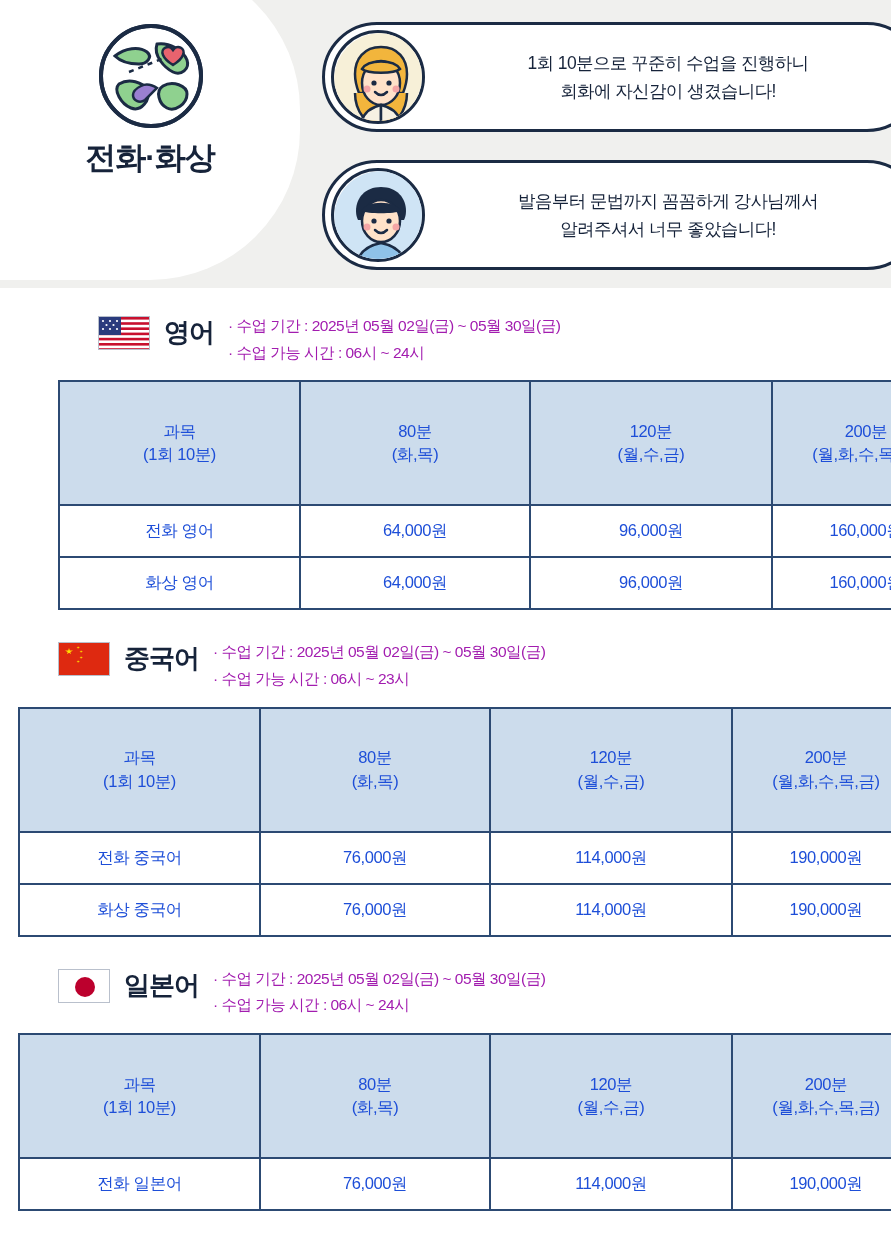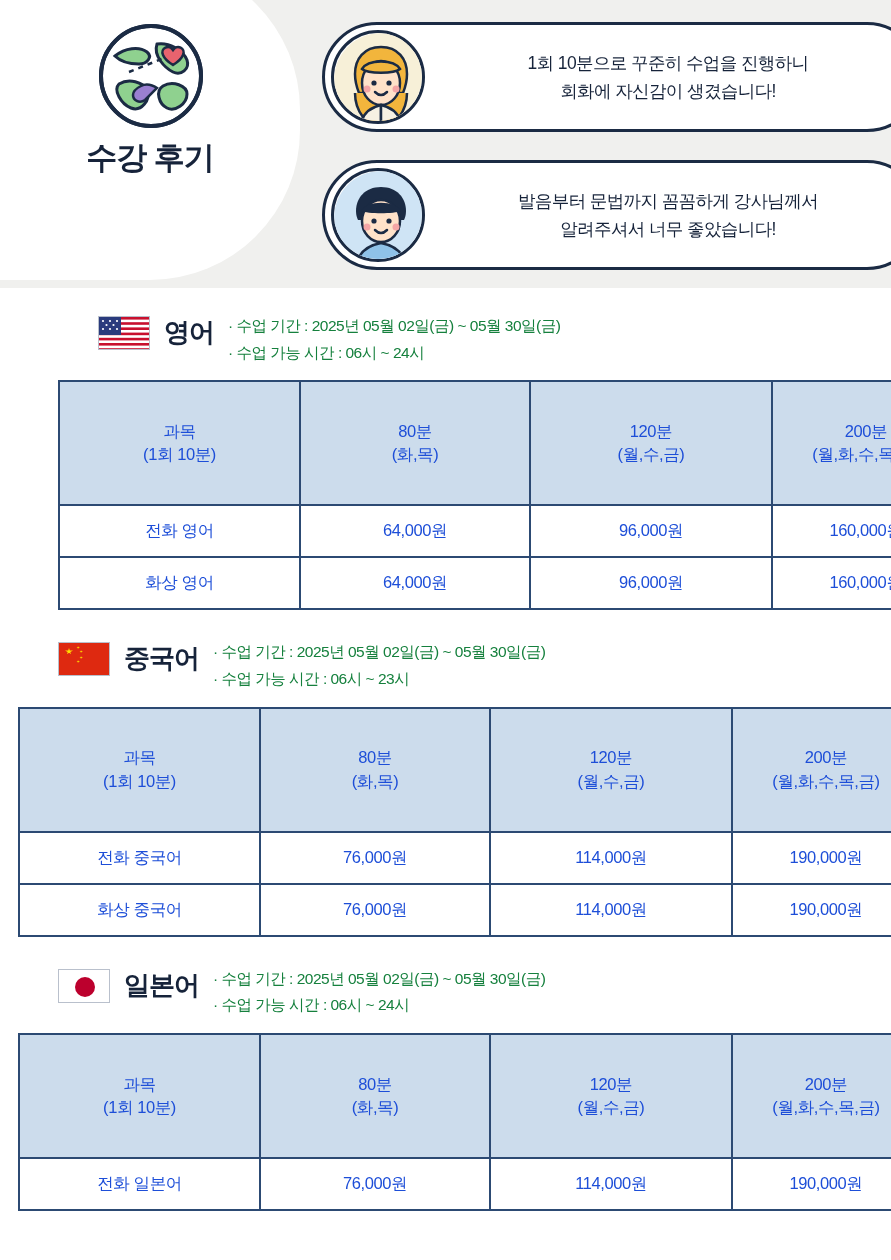--- a/index.html
+++ b/index.html
@@ -118,21 +118,21 @@
     line-height: 44px;
   }
   .meta {
     margin-left: 14px;
     padding-top: 3px;
   }
   .meta div {
     font-size: 15.5px;
     line-height: 1.72;
     letter-spacing: -0.5px;
-    color: #15803d;
+    color: #a21caf;
     font-weight: 500;
     white-space: nowrap;
   }
 
   table.price {
     border-collapse: collapse;
     table-layout: fixed;
     width: 855px;
     margin: 14px 0 0 18px;
     border: 2px solid #2c4a73;
@@ -178,21 +178,21 @@
       <path d="M62 24 C74 22 88 30 92 40 C95 49 86 56 78 52 C70 48 58 36 62 24Z" fill="#8fd18f" stroke="#1b2b44" stroke-width="3"></path>
       <path d="M24 64 C34 58 48 62 52 70 C56 80 46 92 36 88 C26 84 18 70 24 64Z" fill="#8fd18f" stroke="#1b2b44" stroke-width="3"></path>
       <path d="M68 66 C78 60 92 66 92 74 C92 84 80 92 72 88 C64 84 60 71 68 66Z" fill="#8fd18f" stroke="#1b2b44" stroke-width="3"></path>
       <path d="M34 52 L54 44 L74 36" stroke="#1b2b44" stroke-width="2.5" stroke-dasharray="5 5" fill="none"></path>
       <path d="M78 30 c4-6 13-2 10 5 c-2 5-10 10-10 10 s-8-5-10-10 c-3-7 6-11 10-5Z" fill="#e8636e" stroke="#1b2b44" stroke-width="2.5"></path>
       <path d="M46 66 c8-4 16 2 16 2 l-12 12 c-6 4-12 0-12-5 c0-4 4-7 8-9Z" fill="#9a7fd1" stroke="#1b2b44" stroke-width="2.5"></path>
       <circle cx="56" cy="56" r="50" fill="none" stroke="#1b2b44" stroke-width="4"></circle>
     </svg>
 
     <div class="title-block">
-      <div>수강 후기</div>
+      <div>전화·화상</div>
     </div>
 
     <div class="bubble b1">
       <div class="avatar">
         <svg viewBox="0 0 94 94" width="94" height="94">
           <circle cx="47" cy="47" r="47" fill="#f7f0d8"></circle>
           <path d="M47 14 c-17 0-26 12-26 27 c0 8 2 14 4 19 l44 0 c2-5 4-11 4-19 c0-15-9-27-26-27Z" fill="#f2b53c" stroke="#1b2b44" stroke-width="2.5"></path>
           <path d="M21 60 c0 18 12 34 26 34 c14 0 26-16 26-34" fill="#f2b53c" stroke="#1b2b44" stroke-width="2.5"></path>
           <ellipse cx="47" cy="50" rx="19" ry="22" fill="#ffe2c9" stroke="#1b2b44" stroke-width="2.5"></ellipse>
           <path d="M28 36 c6-10 32-10 38 0 c-6 5-32 5-38 0Z" fill="#f2b53c" stroke="#1b2b44" stroke-width="2.5"></path>

